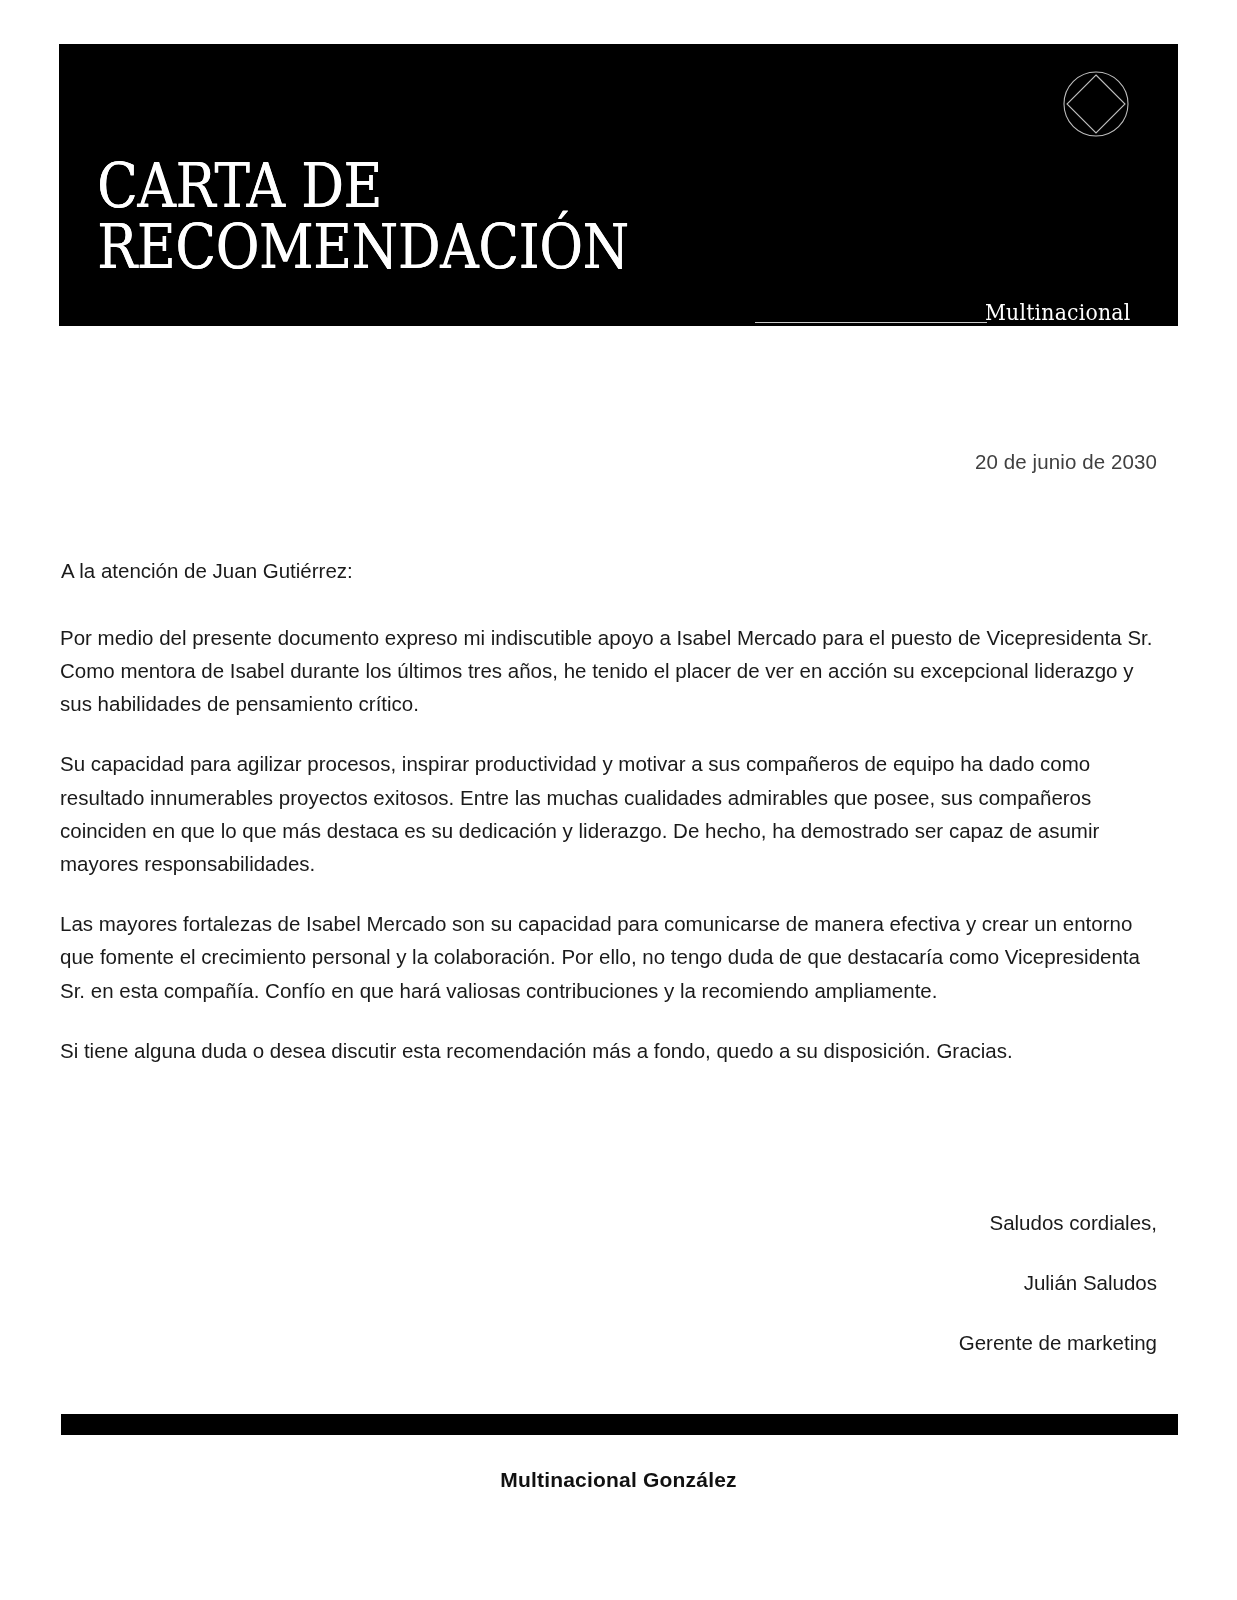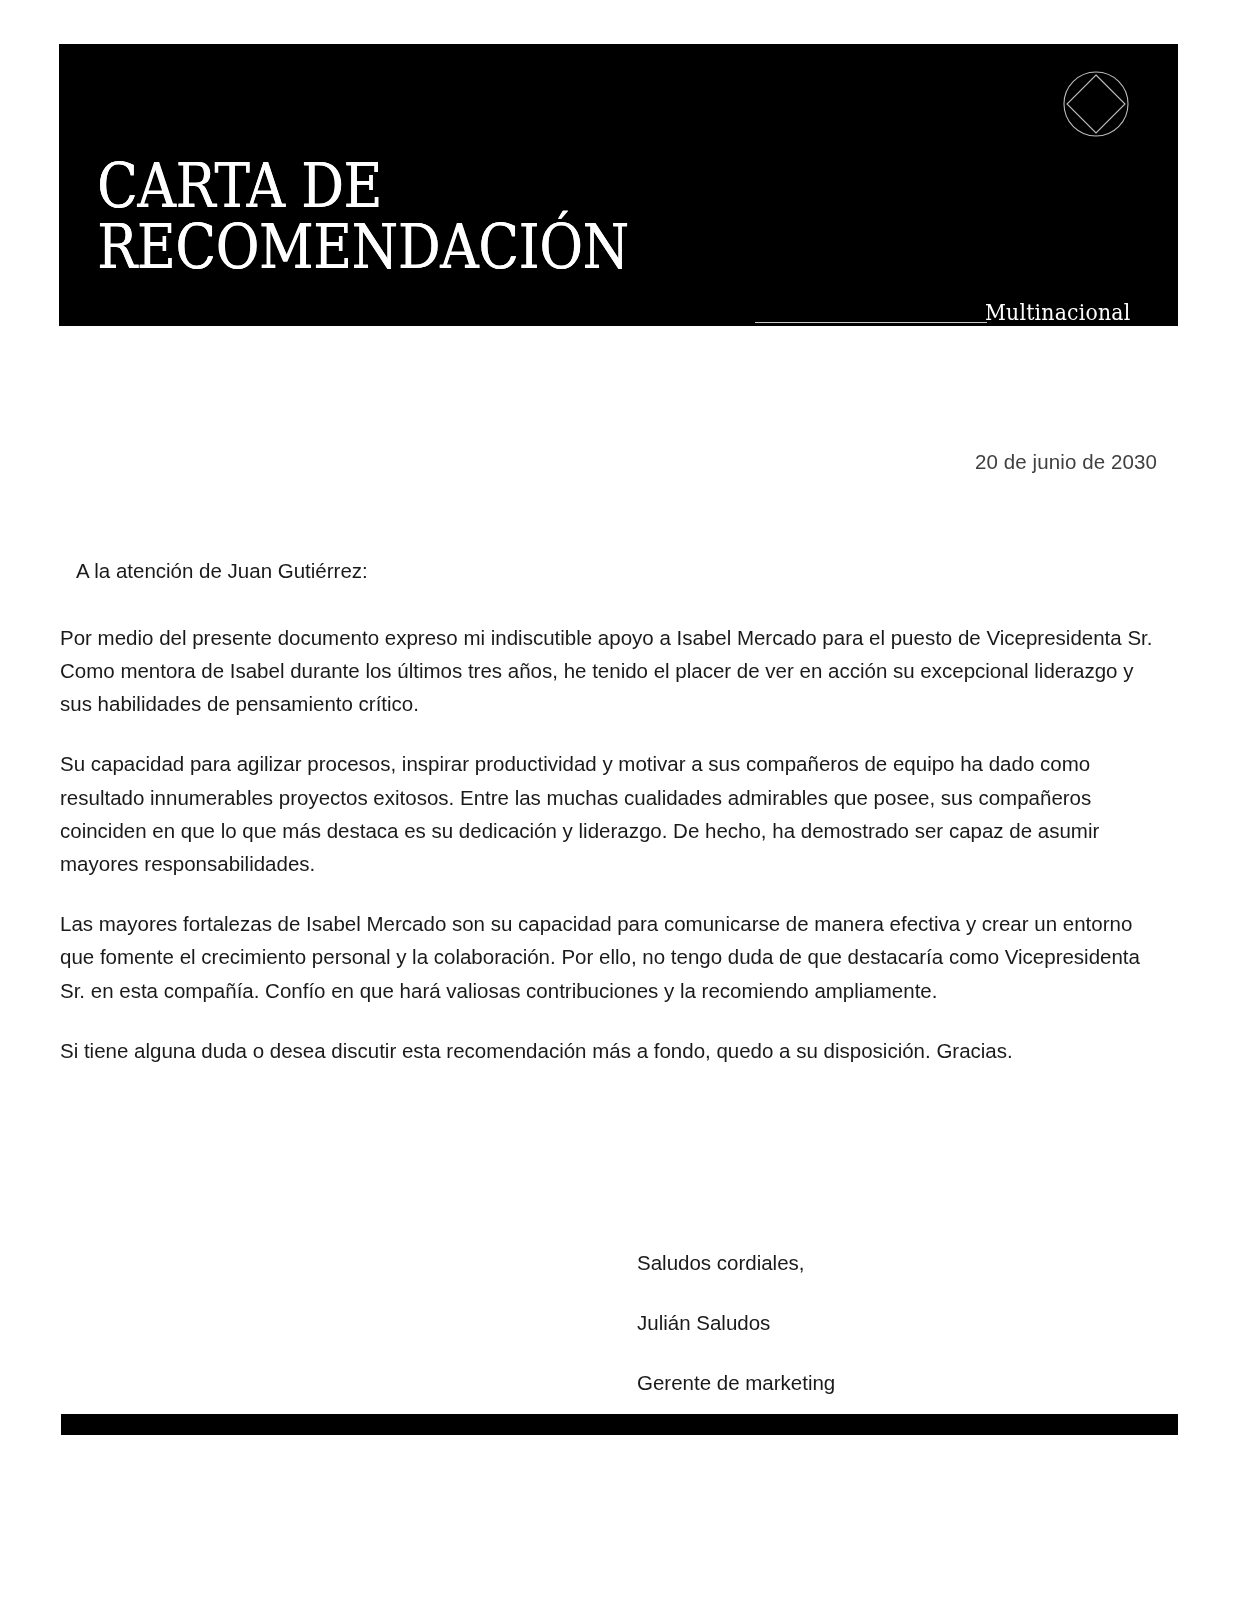--- a/index.html
+++ b/index.html
@@ -99,39 +99,39 @@
   .letter-body {
     position: absolute;
     left: 60px;
     top: 556px;
     width: 1100px;
   }
 
   .salutation {
     font-size: 20.5px;
     line-height: 1.5;
-    margin: 0 0 34px 16px;
+    margin: 0 0 34px 1px;
     color: #1a1a1a;
   }
 
   .para {
     font-size: 20.5px;
     line-height: 1.62;
     margin: 0 4px 27px 0;
     color: #1a1a1a;
   }
   .para:last-child { margin-bottom: 0; }
 
   
   .closing {
     position: absolute;
     right: 80px;
     top: 1208px;
+    text-align: right;
     width: 520px;
-    margin-top: 40px;
   }
   .closing .closing-line {
     display: block;
     font-size: 20.5px;
     line-height: 1.5;
     margin-bottom: 29px;
     color: #1a1a1a;
   }
   .closing .closing-line:last-child { margin-bottom: 0; }
 
@@ -190,14 +190,15 @@
     <p class="para">Si tiene alguna duda o desea discutir esta recomendación más a fondo, quedo a su disposición. Gracias.</p>
   </div>
 
   <div class="closing">
     <span class="closing-line">Saludos cordiales,</span>
     <span class="closing-line">Julián Saludos</span>
     <span class="closing-line">Gerente de marketing</span>
   </div>
 
   <div class="footer-bar"></div>
+  <div class="footer-brand">Multinacional González</div>
 
 </div>
 
 </body></html>

